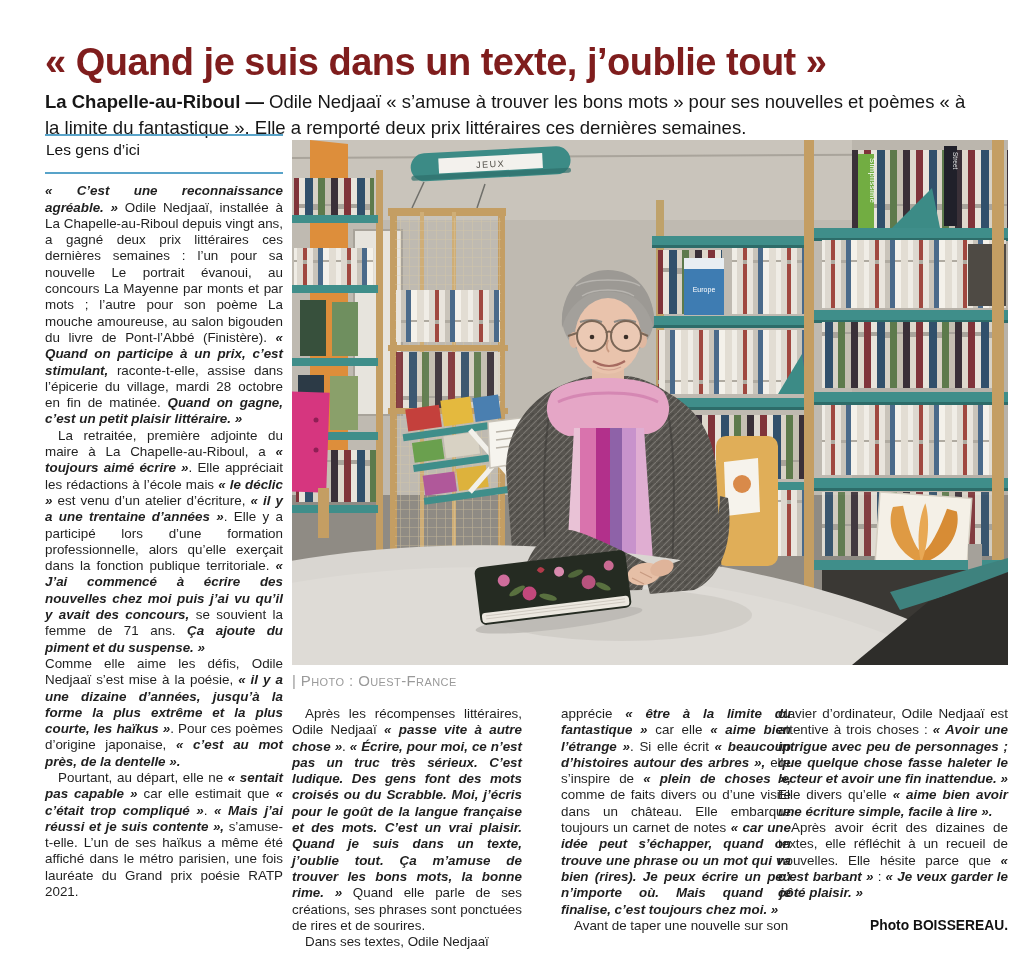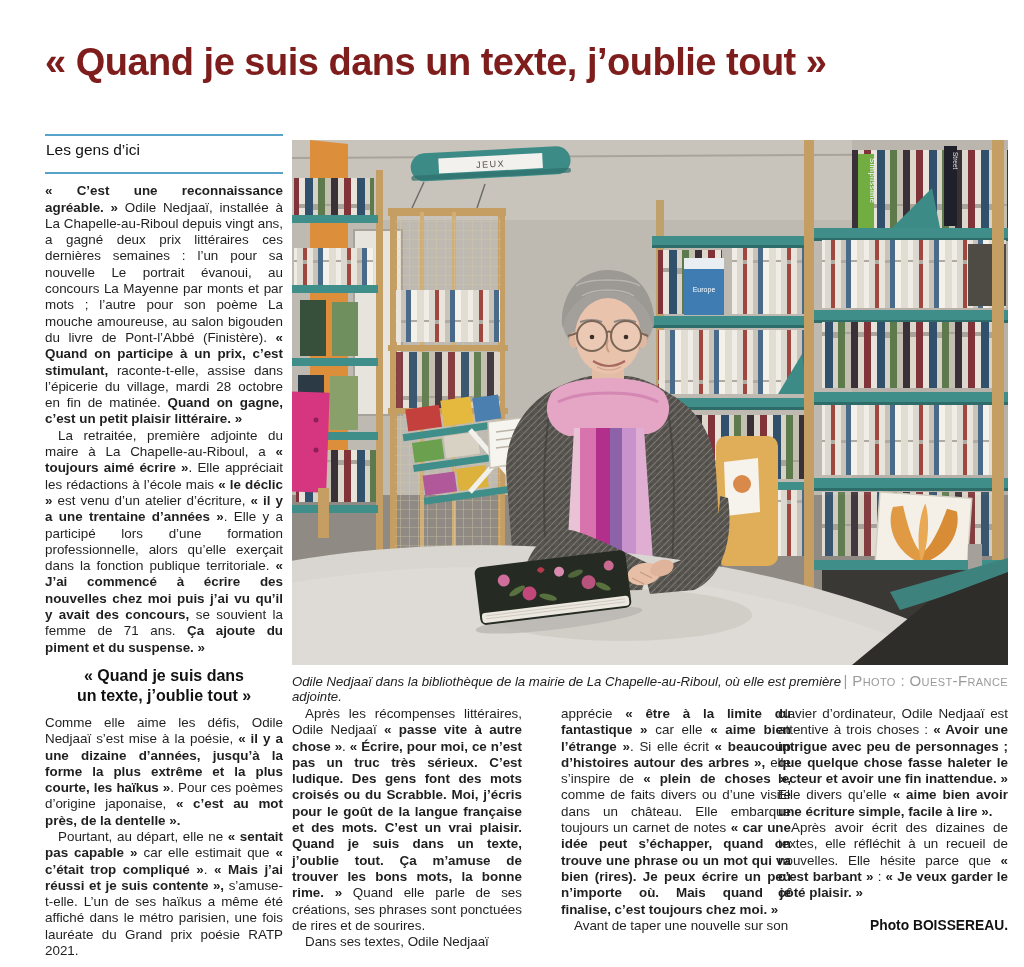--- a/index.html
+++ b/index.html
@@ -11,48 +11,45 @@
   .standfirst b{font-weight:700;}
   .col{position:absolute;top:706px;width:230px;font-size:13.4px;line-height:16.3px;text-align:justify;color:#1f1f1f;}
   .col1{left:45px;top:134px;width:238px;}
   .col2{left:292px;}
   .col3{left:561px;}
   .col4{left:778px;}
   .section-label{border-top:2px solid #58a3c9;border-bottom:2px solid #58a3c9;padding:6px 1px 14px;
         font-size:15.5px;margin-bottom:9px;color:#111;text-align:left;}
   p.para{margin:0;}
   p.para.indent{text-indent:13px;}
-  .bold{font-weight:700;}
+  .bold{font-weight:700;font-style:italic;}
   .ital{}
   .pullquote{font-weight:700;text-align:center;font-size:16px;line-height:20.5px;margin:10px 0 8px;color:#111;}
   .photo-fig{position:absolute;left:292px;top:140px;width:716px;height:525px;margin:0;overflow:hidden;background:#bfbab1;}
   .caption-row{position:absolute;left:292px;top:672px;width:716px;display:flex;justify-content:space-between;align-items:baseline;}
   .caption{font-style:italic;font-size:13.2px;color:#222;}
   .credit{font-size:15px;color:#9a9a9a;letter-spacing:.4px;white-space:nowrap;font-variant:small-caps;}
   .byline{margin-top:16px;text-align:right;font-weight:700;font-size:13.8px;color:#111;}
 </style>
 </head>
 <body>
 
 <div class="page">
 
   <h1 class="headline">« Quand je suis dans un texte, j’oublie tout »</h1>
 
+  <p class="standfirst"><b>La Chapelle-au-Riboul —</b><span> Odile Nedjaaï « s’amuse à trouver les bons mots » pour ses nouvelles et poèmes « à la limite du fantastique ». Elle a remporté deux prix littéraires ces dernières semaines.</span></p>
 
   <div class="col col1">
     <div class="section-label">
       <span>Les gens d’ici</span>
     </div>
     <div>
         <p class="para"><span class="bold">« C’est une reconnaissance agréable. » </span><span>Odile Nedjaaï, installée à La Chapelle-au-Riboul depuis vingt ans, a gagné deux prix littéraires ces dernières semaines : l’un pour sa nouvelle </span><span class="ital">Le portrait évanoui</span><span>, au concours La Mayenne par monts et par mots ; l’autre pour son poème </span><span class="ital">La mouche amoureuse</span><span>, au salon bigouden du livre de Pont-l’Abbé (Finistère). </span><span class="bold">« Quand on participe à un prix, c’est stimulant, </span><span>raconte-t-elle, assise dans l’épicerie du village, mardi 28 octobre en fin de matinée. </span><span class="bold">Quand on gagne, c’est un petit plaisir littéraire. »</span></p>
         <p class="para indent"><span>La retraitée, première adjointe du maire à La Chapelle-au-Riboul, a </span><span class="bold">« toujours aimé écrire »</span><span>. Elle appréciait les rédactions à l’école mais </span><span class="bold">« le déclic »</span><span> est venu d’un atelier d’écriture, </span><span class="bold">« il y a une trentaine d’années »</span><span>. Elle y a participé lors d’une formation professionnelle, alors qu’elle exerçait dans la fonction publique territoriale. </span><span class="bold">« J’ai commencé à écrire des nouvelles chez moi puis j’ai vu qu’il y avait des concours, </span><span>se souvient la femme de 71 ans. </span><span class="bold">Ça ajoute du piment et du suspense. »</span></p>
-        <div class="pullquote">
-          <div>« Quand je suis dans</div>
-          <div>un texte, j’oublie tout »</div>
-        </div>
         <p class="para"><span>Comme elle aime les défis, Odile Nedjaaï s’est mise à la poésie, </span><span class="bold">« il y a une dizaine d’années, jusqu’à la forme la plus extrême et la plus courte, les haïkus »</span><span>. Pour ces poèmes d’origine japonaise, </span><span class="bold">« c’est au mot près, de la dentelle ».</span></p>
         <p class="para indent"><span>Pourtant, au départ, elle ne </span><span class="bold">« sentait pas capable »</span><span> car elle estimait que </span><span class="bold">« c’était trop compliqué »</span><span>. </span><span class="bold">« Mais j’ai réussi et je suis contente », </span><span>s’amuse-t-elle. L’un de ses haïkus a même été affiché dans le métro parisien, une fois lauréate du Grand prix poésie RATP 2021.</span></p>
       </div>
   </div>
 
   <figure class="photo-fig">
     <svg width="716" height="525" viewBox="0 0 716 525" xmlns="http://www.w3.org/2000/svg">
       <defs>
         <pattern id="spA" width="52" height="64" patternUnits="userSpaceOnUse">
           <rect width="52" height="64" fill="#a9a49b"></rect>
@@ -302,21 +299,20 @@
         <ellipse cx="40" cy="28" rx="9" ry="3" fill="#59703f" transform="rotate(-25 40 28)"></ellipse>
         <ellipse cx="70" cy="38" rx="9" ry="3" fill="#59703f" transform="rotate(20 70 38)"></ellipse>
         <ellipse cx="100" cy="18" rx="8" ry="3" fill="#50663a" transform="rotate(-15 100 18)"></ellipse>
         <ellipse cx="126" cy="34" rx="8" ry="3" fill="#59703f" transform="rotate(30 126 34)"></ellipse>
         <path d="M62 10 Q66 4 70 10 Q66 16 62 10 Z" fill="#b23a4a"></path>
       </g>
     </svg>
   </figure>
 
   <div class="caption-row">
-    <span class="caption">Odile Nedjaaï dans la bibliothèque de la mairie de La Chapelle-au-Riboul, où elle est première adjointe.</span>
     <span class="credit">| Photo : Ouest-France</span>
   </div>
 
   <div class="col col2">
       <p class="para indent"><span>Après les récompenses littéraires, Odile Nedjaaï </span><span class="bold">« passe vite à autre chose »</span><span>. </span><span class="bold">« Écrire, pour moi, ce n’est pas un truc très sérieux. C’est ludique. Des gens font des mots croisés ou du </span><span class="bold ital">Scrabble</span><span class="bold">. Moi, j’écris pour le goût de la langue française et des mots. C’est un vrai plaisir. Quand je suis dans un texte, j’oublie tout. Ça m’amuse de trouver les bons mots, la bonne rime. » </span><span>Quand elle parle de ses créations, ses phrases sont ponctuées de rires et de sourires.</span></p>
       <p class="para indent"><span>Dans ses textes, Odile Nedjaaï</span></p>
     </div>
   <div class="col col3">
       <p class="para"><span>apprécie </span><span class="bold">« être à la limite du fantastique »</span><span> car elle </span><span class="bold">« aime bien l’étrange »</span><span>. Si elle écrit </span><span class="bold">« beaucoup d’histoires autour des arbres », </span><span>elle s’inspire de </span><span class="bold">« plein de choses », </span><span>comme de faits divers ou d’une visite dans un château. Elle embarque toujours un carnet de notes </span><span class="bold">« car une idée peut s’échapper, quand on trouve une phrase ou un mot qui va bien (rires). Je peux écrire un peu n’importe où. Mais quand je finalise, c’est toujours chez moi. »</span></p>
       <p class="para indent"><span>Avant de taper une nouvelle sur son</span></p>

